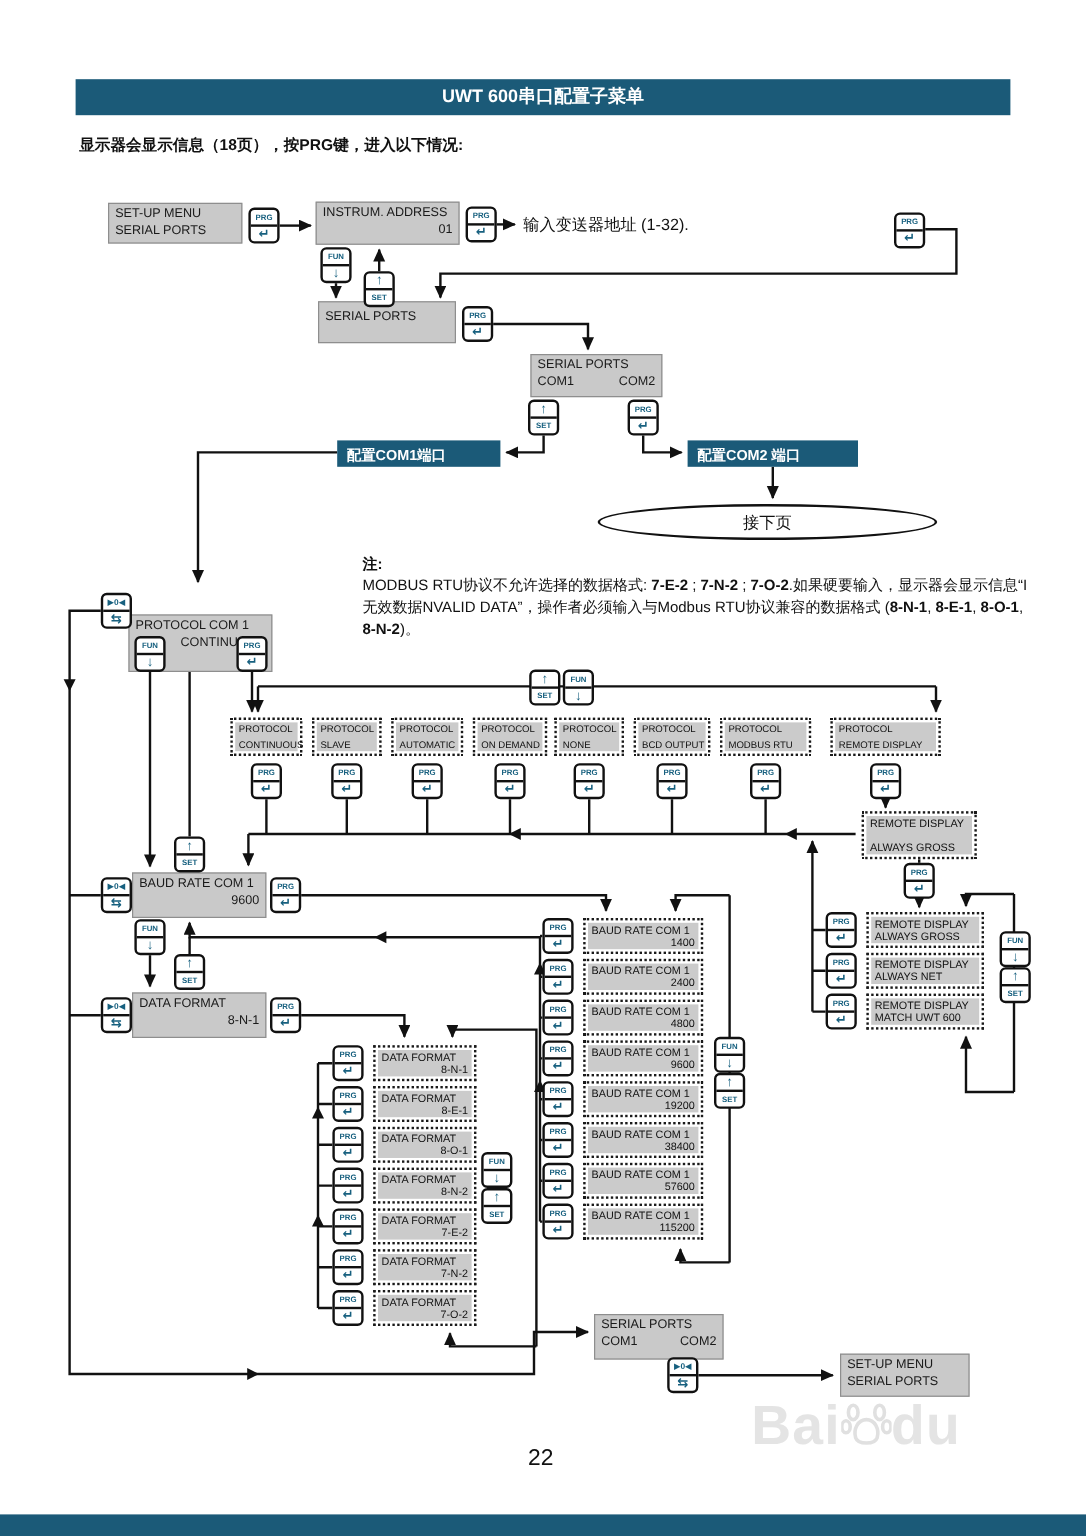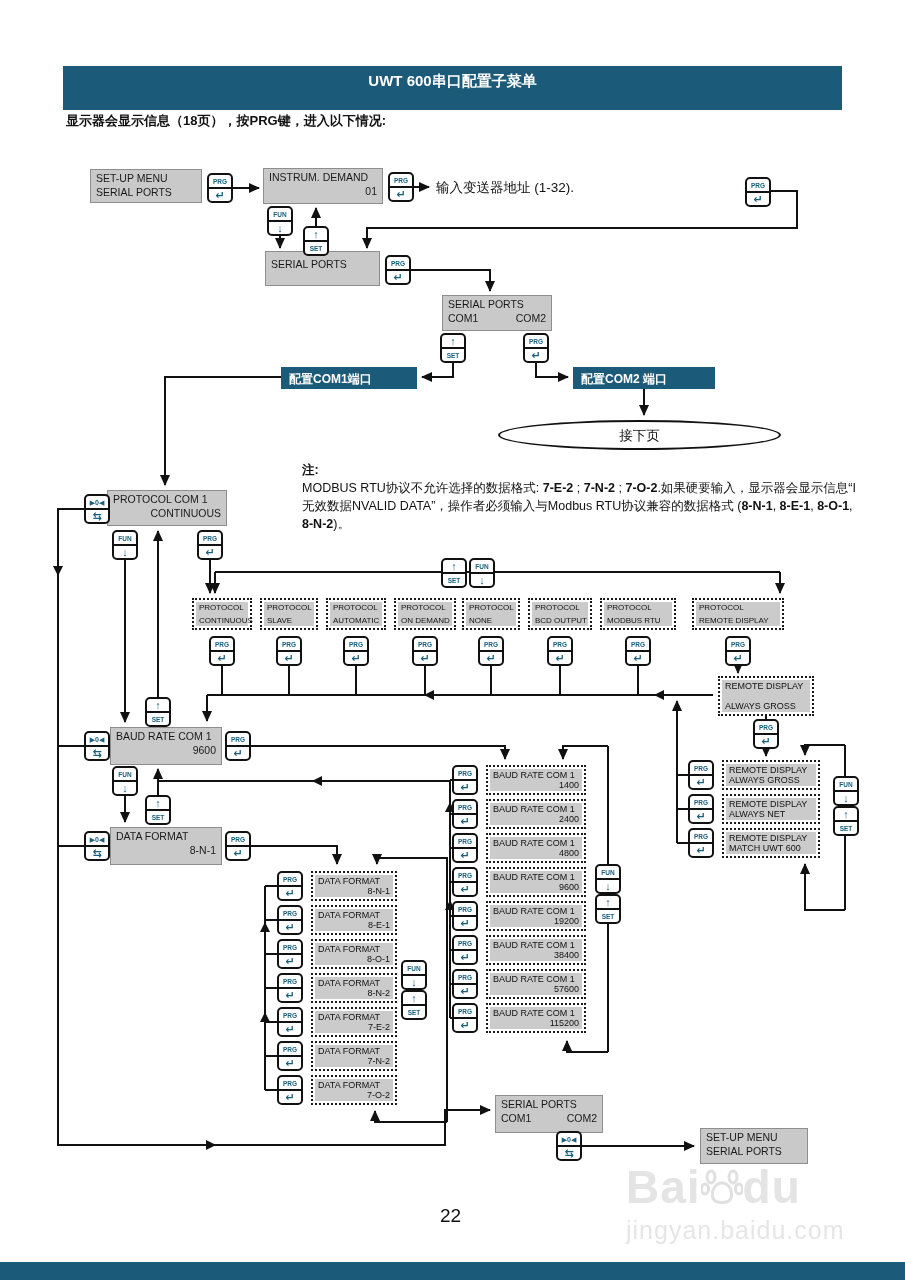--- a/index.html
+++ b/index.html
@@ -1,20 +1,20 @@
 <!DOCTYPE html>
 <html><head>
 <meta charset="utf-8">
 <style>
   html,body{margin:0;padding:0;background:#fff;}
   .page{position:relative;width:905px;height:1280px;background:#fff;overflow:hidden;
         font-family:"Liberation Sans","DejaVu Sans",sans-serif;color:#111;}
   #wires{position:absolute;left:0;top:0;z-index:1;}
   
-  .hdr{position:absolute;left:63px;top:66px;width:779px;height:44px;background:#1b5a78;
+  .hdr{position:absolute;left:63px;top:66px;width:779px;height:30px;background:#1b5a78;
        color:#fff;font-weight:bold;font-size:15px;text-align:center;line-height:30px;z-index:2;}
   .intro{position:absolute;left:66px;top:112px;font-size:13px;font-weight:bold;z-index:2;}
   .hint{position:absolute;left:436px;top:179px;font-size:13.5px;z-index:2;}
   
   .gbox{position:absolute;z-index:2;background:#c9c9c9;border:1px solid #8e8e8e;
         box-sizing:border-box;padding:2px 5px;font-size:10.5px;line-height:1.3;color:#1a1a1a;}
   .gbox .r2{text-align:right;}
   .gbox .split{display:flex;justify-content:space-between;align-items:center;}
   
   .bar{position:absolute;z-index:2;height:22px;background:#1b5a78;color:#fff;font-weight:bold;
@@ -136,21 +136,21 @@
   </svg>
 
   <div class="hdr">UWT 600串口配置子菜单</div>
   <div class="intro">显示器会显示信息（18页），按PRG键，进入以下情况:</div>
 
   <div class="gbox" style="left:90px;top:169px;width:112px;height:34px">
     <div>SET-UP MENU</div>
     <div>SERIAL PORTS</div>
   </div>
   <div class="gbox" style="left:263px;top:168px;width:120px;height:36px">
-    <div>INSTRUM. DEMAND</div>
+    <div>INSTRUM. ADDRESS</div>
     <div class="r2">01</div>
   </div>
   <div class="hint">输入变送器地址 (1-32).</div>
   <div class="gbox" style="left:265px;top:251px;width:115px;height:35px;padding-top:6px">
     <div>SERIAL PORTS</div>
   </div>
   <div class="gbox" style="left:442px;top:295px;width:110px;height:36px">
     <div>SERIAL PORTS</div>
     <div class="split">
       <span>COM1</span>
@@ -160,21 +160,21 @@
 
   <div class="bar" style="left:281px;top:367px;width:136px">配置COM1端口</div>
   <div class="bar" style="left:573px;top:367px;width:142px">配置COM2 端口</div>
   <div class="ellipse">接下页</div>
 
   <div class="note">
     <div style="font-weight:bold">注:</div>
     <div><span>MODBUS RTU协议不允许选择的数据格式: </span><span style="font-weight: bold;">7-E-2</span><span> ; </span><span style="font-weight: bold;">7-N-2</span><span> ; </span><span style="font-weight: bold;">7-O-2</span><span>.如果硬要输入，显示器会显示信息“I无效数据NVALID DATA”，操作者必须输入与Modbus RTU协议兼容的数据格式 (</span><span style="font-weight: bold;">8-N-1</span><span>, </span><span style="font-weight: bold;">8-E-1</span><span>, </span><span style="font-weight: bold;">8-O-1</span><span>, </span><span style="font-weight: bold;">8-N-2</span><span>)。</span></div>
   </div>
 
-  <div class="gbox" style="left:107px;top:490px;width:120px;height:36px">
+  <div class="gbox" style="left:107px;top:512px;width:120px;height:48px">
     <div>PROTOCOL COM 1</div>
     <div class="r2">CONTINUOUS</div>
   </div>
   <div class="gbox" style="left:110px;top:727px;width:112px;height:38px">
     <div>BAUD RATE COM 1</div>
     <div class="r2">9600</div>
   </div>
   <div class="gbox" style="left:110px;top:827px;width:112px;height:38px">
     <div>DATA FORMAT</div>
     <div class="r2">8-N-1</div>
@@ -651,17 +651,16 @@
         <g fill="none" stroke="#e0e0e0" stroke-width="3">
           <ellipse cx="10" cy="10" rx="4" ry="6"></ellipse>
           <ellipse cx="32" cy="10" rx="4" ry="6"></ellipse>
           <ellipse cx="4" cy="22" rx="3.5" ry="5"></ellipse>
           <ellipse cx="38" cy="22" rx="3.5" ry="5"></ellipse>
           <path d="M21,16 C14,16 10,24 12,31 C14,37 28,37 30,31 C32,24 28,16 21,16 Z"></path>
         </g>
       </svg>
       <span>du</span>
     </div>
-    <div class="url">jingyan.baidu.com</div>
   </div>
   <div class="botbar"></div>
 
 </div>
 
 </body></html>

